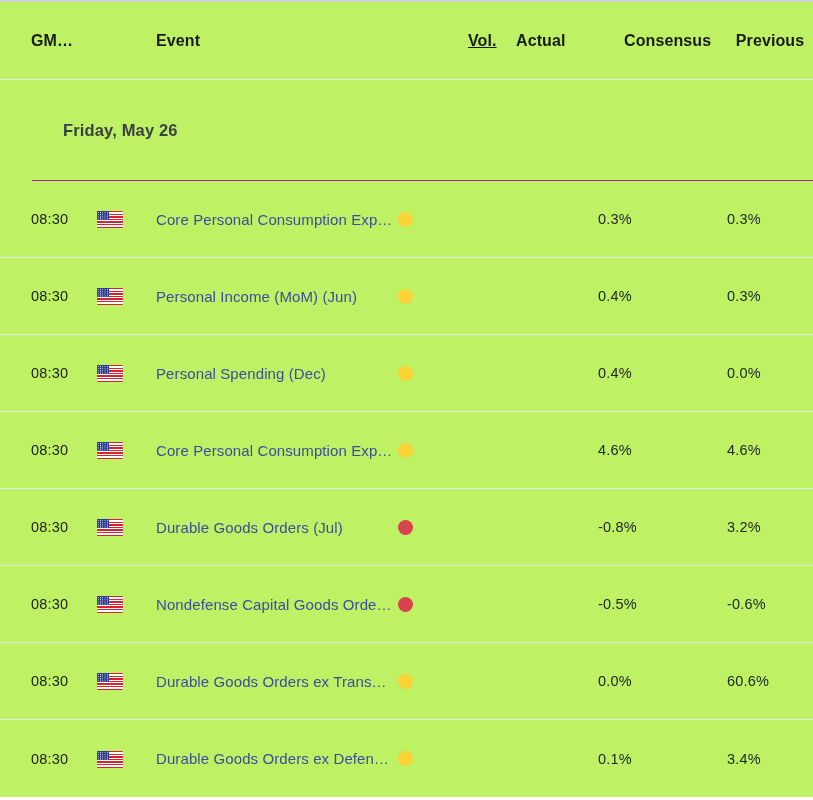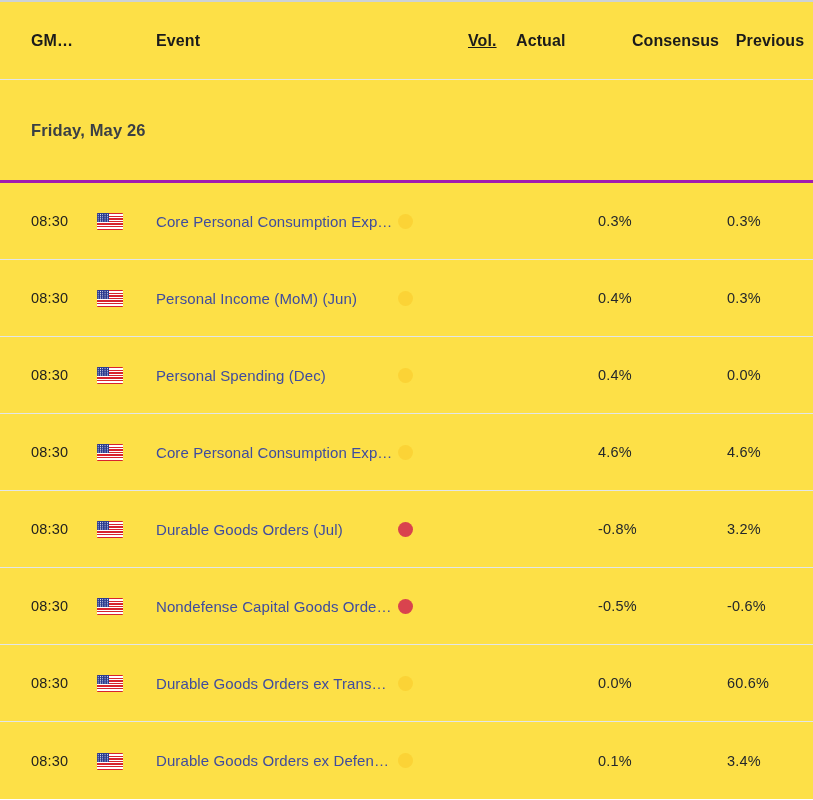--- a/index.html
+++ b/index.html
@@ -13,21 +13,21 @@
     height: 800px;
     overflow: hidden;
     font-family: "Liberation Sans", "DejaVu Sans", sans-serif;
     -webkit-font-smoothing: antialiased;
   }
 
   .calendar {
     width: 813px;
     box-sizing: border-box;
     border-top: 2px solid #ccd2d6;
-    background: #fde047;
+    background: #bef264;
   }
 
   
   .row-grid {
     display: flex;
     align-items: center;
     width: 813px;
     box-sizing: border-box;
   }
   .col-time      { width: 66px;  flex: 0 0 66px;  margin-left: 31px; }
@@ -44,29 +44,30 @@
     border-bottom: 1px solid #e2e6e8;
     font-size: 16px;
     font-weight: 700;
     color: #1b1b1b;
     letter-spacing: 0.1px;
   }
   .cal-header .h-cell { white-space: nowrap; }
   .cal-header .col-event { padding-left: 25px; }
   .cal-header .col-vol { width: 48px; flex: 0 0 48px; }
   .cal-header .col-actual { width: 108px; flex: 0 0 108px; }
-  .cal-header .col-consensus { width: 103px; flex: 0 0 103px; text-align: center; }
+  .cal-header .col-consensus { width: 103px; flex: 0 0 103px; text-align: left; }
   .cal-header .col-previous { width: 86px; flex: 0 0 86px; text-align: center; }
 
   
   .date-heading {
     height: 100px;
-    border-bottom: 3px solid #a21caf;
+    border-bottom: 1px solid #a21caf;
     display: flex;
     align-items: center;
+    margin-left: 32px;
   }
   .date-heading .date-text {
     margin-left: 31px;
     font-size: 16.5px;
     font-weight: 700;
     color: #3a3f45;
     letter-spacing: 0.15px;
   }
 
   

